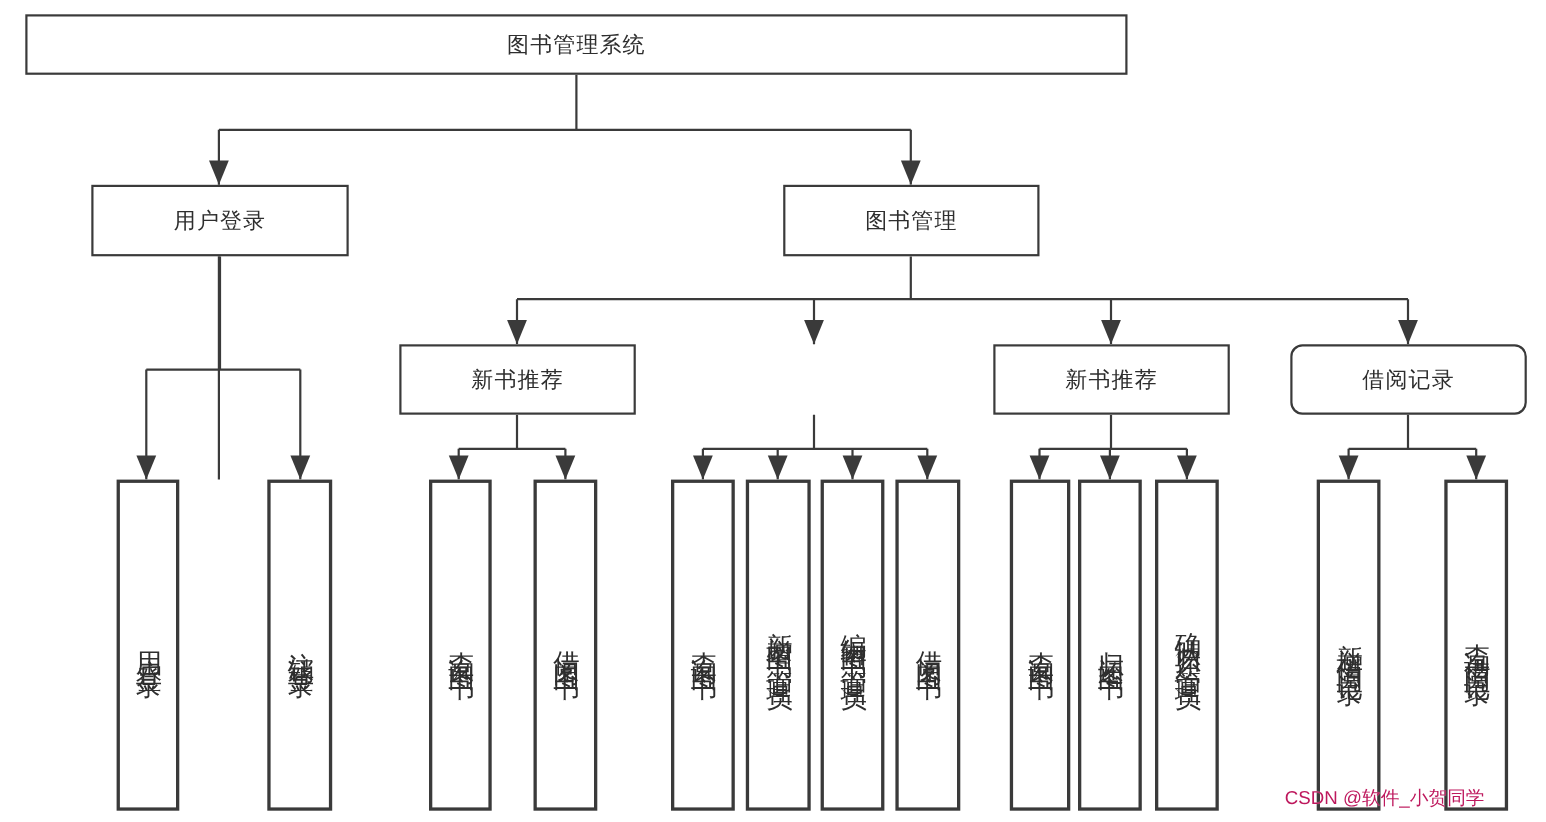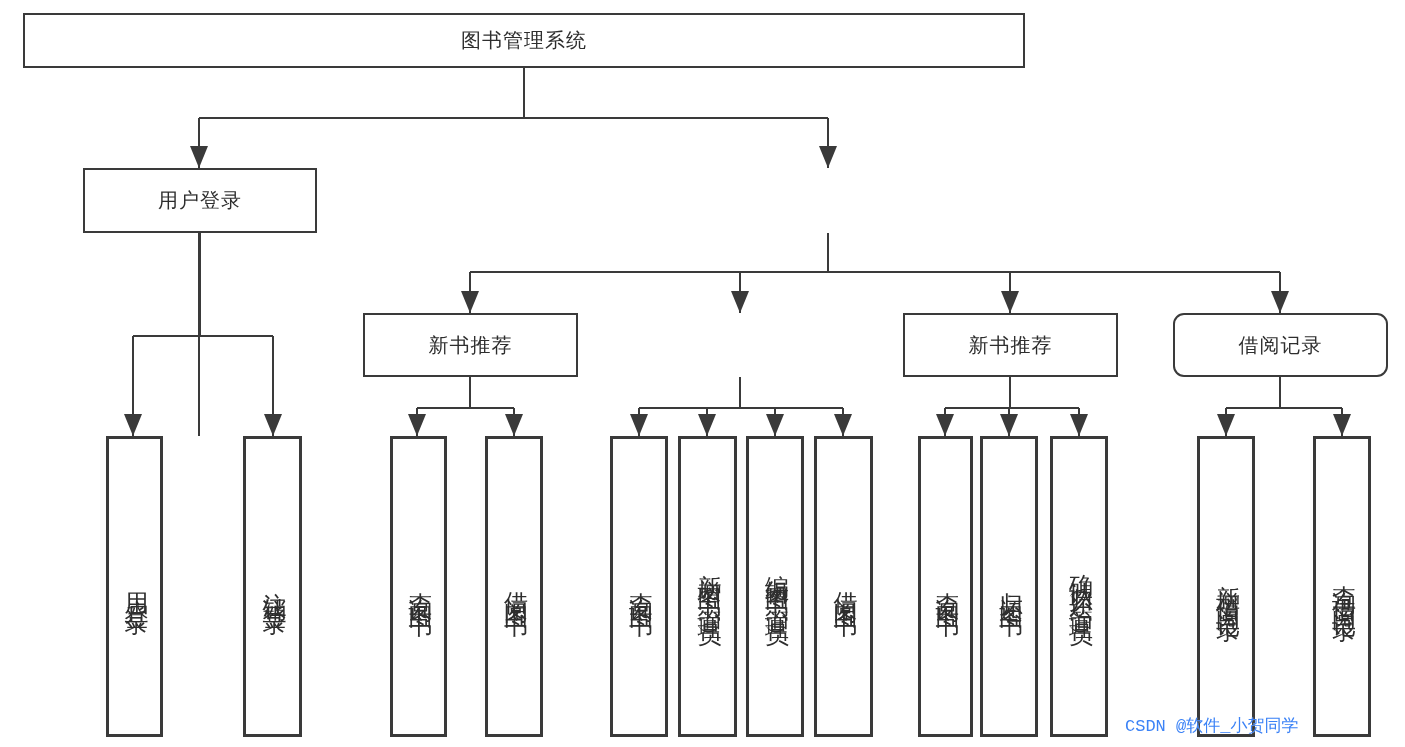--- a/index.html
+++ b/index.html
@@ -1,21 +1,21 @@
 <!DOCTYPE html>
 <html><head>
 <meta charset="utf-8">
 <style>
   html, body { margin: 0; padding: 0; background: #ffffff; }
   .canvas {
     position: relative;
     width: 1405px;
     height: 747px;
     background: #ffffff;
-    font-family: Liberation Mono, monospace;
+    font-family: Liberation Sans, sans-serif;
     overflow: hidden;
   }
   .connector-layer {
     position: absolute;
     left: 0; top: 0;
     width: 1405px; height: 747px;
     pointer-events: none;
   }
   .node {
     position: absolute;
@@ -34,24 +34,24 @@
   .leaf-node .v-text {
     writing-mode: vertical-rl;
     text-orientation: mixed;
     font-size: 24px;
     line-height: 1;
     letter-spacing: 7px;
     color: #2e2e2e;
   }
   .watermark {
     position: absolute;
-    left: 1125px;
+    left: 1168px;
     top: 714px;
     font-size: 17px;
-    color: #3b82f6;
+    color: #be185d;
     white-space: nowrap;
     z-index: 5;
     text-shadow: 0 0 1px rgba(255,255,255,0.6);
   }
 </style>
 </head>
 <body>
 
 <div class="canvas">
 
@@ -100,20 +100,23 @@
     </g>
   </svg>
 
   <div class="node h-node root-node" style="left:23px; top:13px; width:1002px; height:55px;">
     <span>图书管理系统</span>
   </div>
 
   <div class="node h-node" style="left:83px; top:168px; width:234px; height:65px;">
     <span>用户登录</span>
   </div>
+  <div class="node h-node" style="left:712px; top:168px; width:233px; height:65px;">
+    <span>图书管理</span>
+  </div>
 
   <div class="node h-node" style="left:363px; top:313px; width:215px; height:64px;">
     <span>新书推荐</span>
   </div>
   <div class="node h-node" style="left:903px; top:313px; width:215px; height:64px;">
     <span>新书推荐</span>
   </div>
   <div class="node h-node" style="left:1173px; top:313px; width:215px; height:64px;border-radius:11px;">
     <span>借阅记录</span>
   </div>

